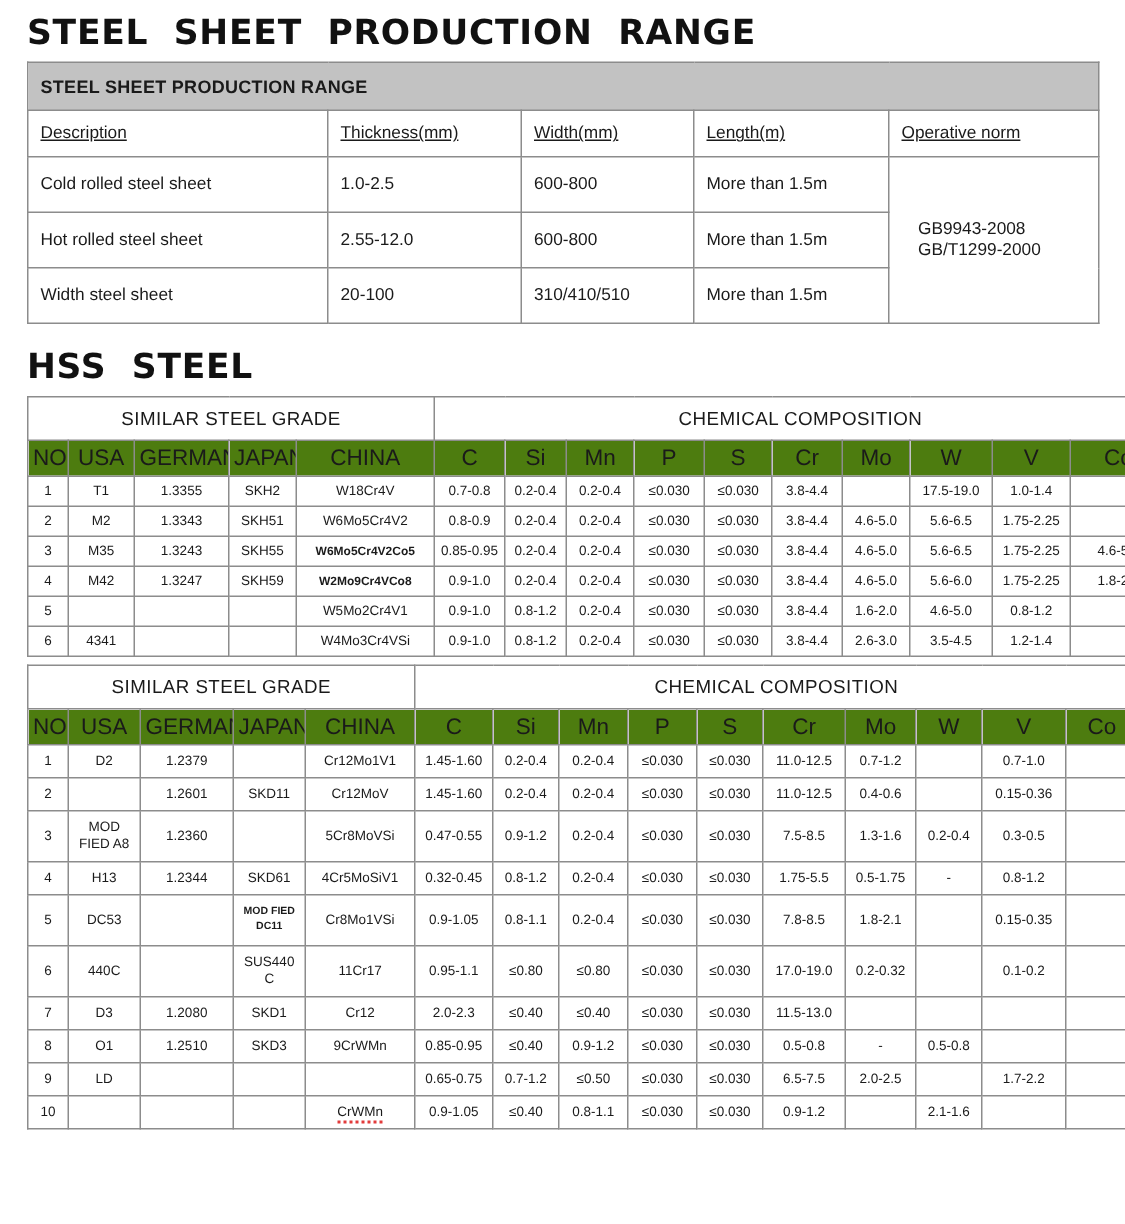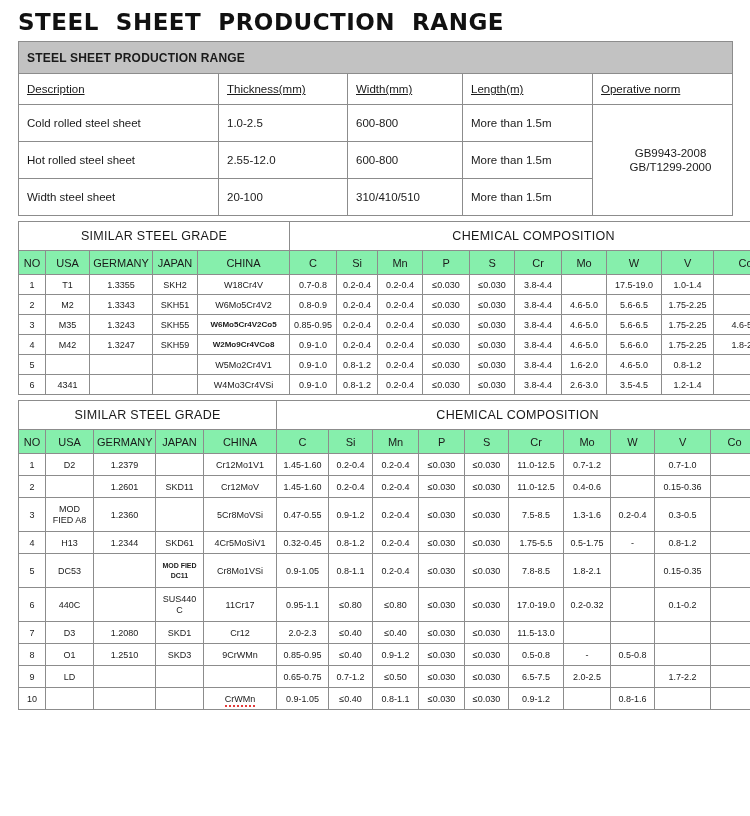--- a/index.html
+++ b/index.html
@@ -60,37 +60,37 @@
   .t1 .banner {
     background: #c2c2c2;
     font-weight: bold;
     font-size: 12px;
     height: 31px;
     letter-spacing: 0.2px;
   }
   .t1 td { height: 36px; text-align: left; padding-left: 8px; }
   .t1 .hdr td { height: 30px; text-decoration: underline; }
   .t1 .norm {
-    text-align: center;
+    text-align: left;
     padding-left: 19px;
     line-height: 1.55;
   }
 
   
   .grade { margin-top: 5px; font-size: 9px; }
   .grade .toprow td {
     height: 28px;
     font-size: 12.5px;
     background: #ffffff;
     letter-spacing: 0.3px;
   }
   .grade .colhdr td {
     height: 23px;
-    background: #86efac;
-    font-size: 11px;
+    background: #4d7c0f;
+    font-size: 15px;
   }
   .grade tbody td { height: 19px; }
   .grade .cn-bold { font-weight: bold; font-size: 8px; }
   .grade .tall { height: 33px; }
   .t3 tbody td { height: 21px; }
   .stack {
     display: block;
     line-height: 1.25;
   }
   .stack-small {
@@ -148,20 +148,21 @@
       </tr>
       <tr>
         <td>Width steel sheet</td>
         <td>20-100</td>
         <td>310/410/510</td>
         <td>More than 1.5m</td>
       </tr>
     </tbody>
   </table>
 
+  <h1 class="section-title title-2">HSS  STEEL</h1>
 
   <table class="grade t2" id="hss-table">
     <colgroup>
       <col style="width:27px">
         <col style="width:44px">
         <col style="width:63px">
       <col style="width:45px">
         <col style="width:92px">
       <col style="width:47px">
         <col style="width:41px">
@@ -514,20 +515,20 @@
           <td></td>
           <td></td>
           <td><span class="misspelled">CrWMn</span></td>
           <td>0.9-1.05</td>
           <td>≤0.40</td>
           <td>0.8-1.1</td>
           <td>≤0.030</td>
           <td>≤0.030</td>
           <td>0.9-1.2</td>
           <td></td>
-          <td>0.8-1.6</td>
+          <td>2.1-1.6</td>
           <td></td>
           <td></td>
         </tr>
       </tbody>
   </table>
 
 </div>
 
 </body></html>

